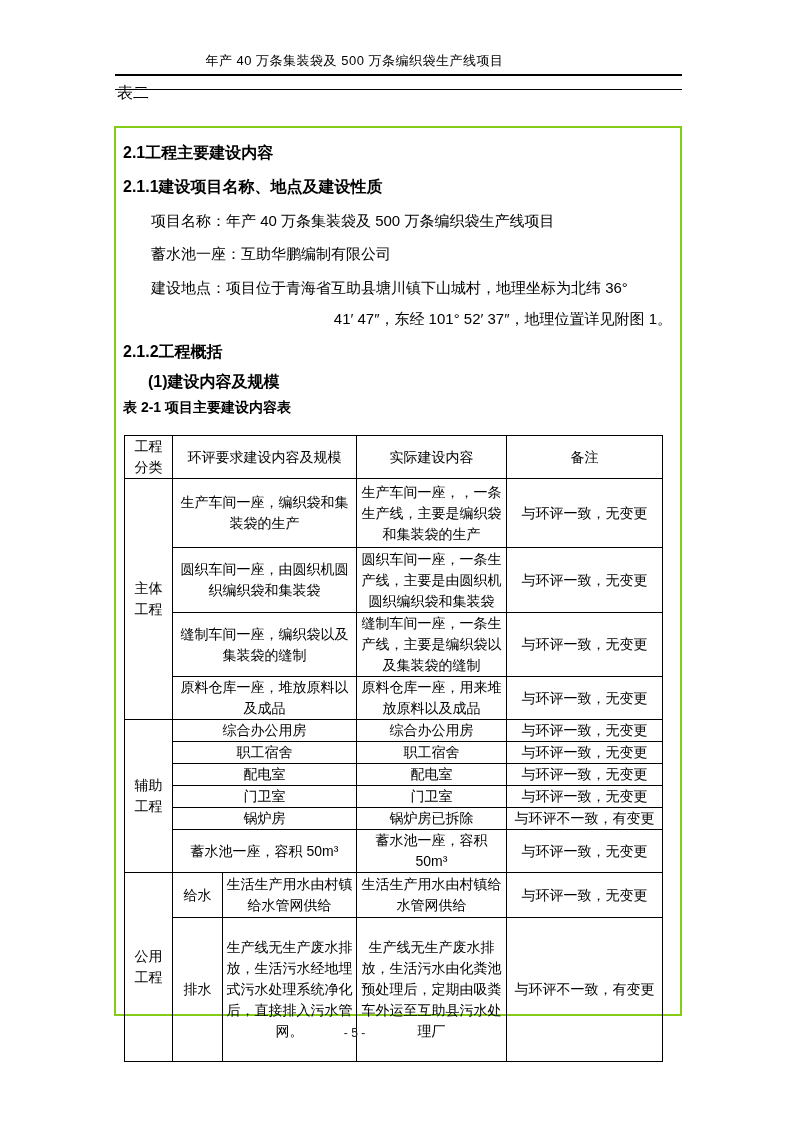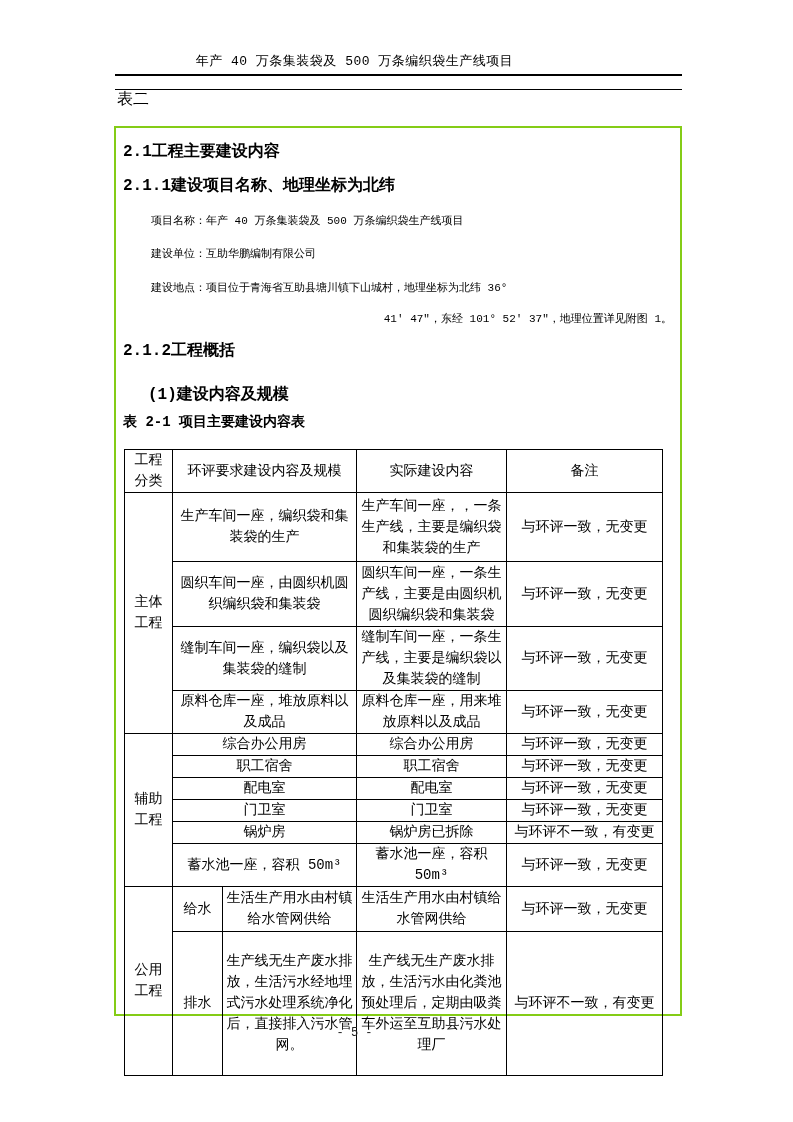--- a/index.html
+++ b/index.html
@@ -3,56 +3,56 @@
 <meta charset="utf-8">
 <style>
   * { box-sizing: border-box; }
   html, body { margin: 0; padding: 0; background: #ffffff; }
   .page {
     position: relative;
     width: 709px;
     height: 1122px;
     background: #ffffff;
     color: #000;
-    font-family: Liberation Mono, monospace;
+    font-family: Liberation Sans, sans-serif;
     overflow: hidden;
   }
   .doc-title {
     position: absolute;
     top: 52px; left: 0;
     width: 100%;
     text-align: center;
     font-size: 13px;
     letter-spacing: 0.5px;
   }
   .rule-a { position: absolute; top: 74px;  left: 115px; width: 567px; border-top: 2px solid #000; }
   .rule-b { position: absolute; top: 89px;  left: 115px; width: 567px; border-top: 1px solid #000; }
   .sheet-label {
     position: absolute;
-    top: 89px; left: 117px;
+    top: 83px; left: 117px;
     font-size: 16px;
   }
   .content-box {
     position: absolute;
     top: 126px; left: 114px;
     width: 568px; height: 890px;
     border: 2px solid #84cc16;
     padding: 5px 8px 0 7px;
   }
   .h-bold { font-size: 16px; font-weight: bold; line-height: 21px; margin: 0; }
   .m1 { margin-top: 9px;  }
   .m2 { margin-top: 13px; }
-  .para { font-size: 11px; line-height: 20px; margin: 0; }
+  .para { font-size: 15px; line-height: 20px; margin: 0; }
   .indent { padding-left: 28px; }
   .p-name    { margin-top: 14px; }
   .p-builder { margin-top: 13px; }
   .p-loc1    { margin-top: 14px; }
   .p-loc2    { margin-top: 11px; text-align: right; }
   .h-212     { margin-top: 12px; }
-  .h-scale   { margin-top: 23px; padding-left: 25px; }
+  .h-scale   { margin-top: 9px; padding-left: 25px; }
   .tbl-caption {
     margin-top: 7px;
     font-size: 14px;
     font-weight: bold;
   }
   table.main-table {
     border-collapse: collapse;
     table-layout: fixed;
     width: 538px;
     margin: 18px 0 0 1px;
@@ -93,24 +93,24 @@
 
   <div class="doc-title">年产 40 万条集装袋及 500 万条编织袋生产线项目</div>
   <div class="rule-a"></div>
   <div class="rule-b"></div>
 
   <div class="sheet-label">表二</div>
 
   <div class="content-box">
 
     <p class="h-bold m1">2.1工程主要建设内容</p>
-    <p class="h-bold m2">2.1.1建设项目名称、地理坐标为北纬</p>
+    <p class="h-bold m2">2.1.1建设项目名称、地点及建设性质</p>
 
     <p class="para indent p-name">项目名称：年产 40 万条集装袋及 500 万条编织袋生产线项目</p>
-    <p class="para indent p-builder">建设单位：互助华鹏编制有限公司</p>
+    <p class="para indent p-builder">蓄水池一座：互助华鹏编制有限公司</p>
     <p class="para indent p-loc1">建设地点：项目位于青海省互助县塘川镇下山城村，地理坐标为北纬 36°</p>
     <p class="para p-loc2">41′ 47″，东经 101° 52′ 37″，地理位置详见附图 1。</p>
 
     <p class="h-bold h-212">2.1.2工程概括</p>
     <p class="h-bold h-scale">(1)建设内容及规模</p>
 
     <div class="tbl-caption">表 2-1  项目主要建设内容表</div>
 
     <table class="main-table">
       <colgroup>

